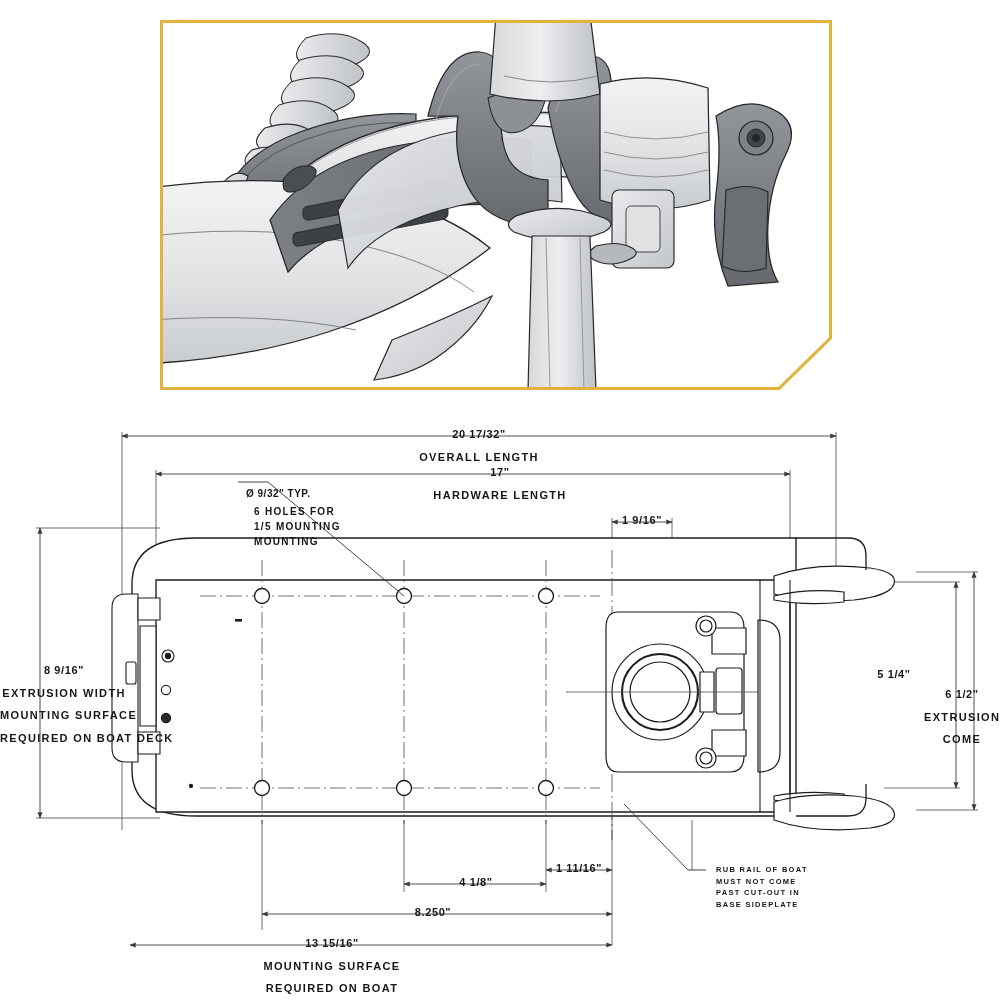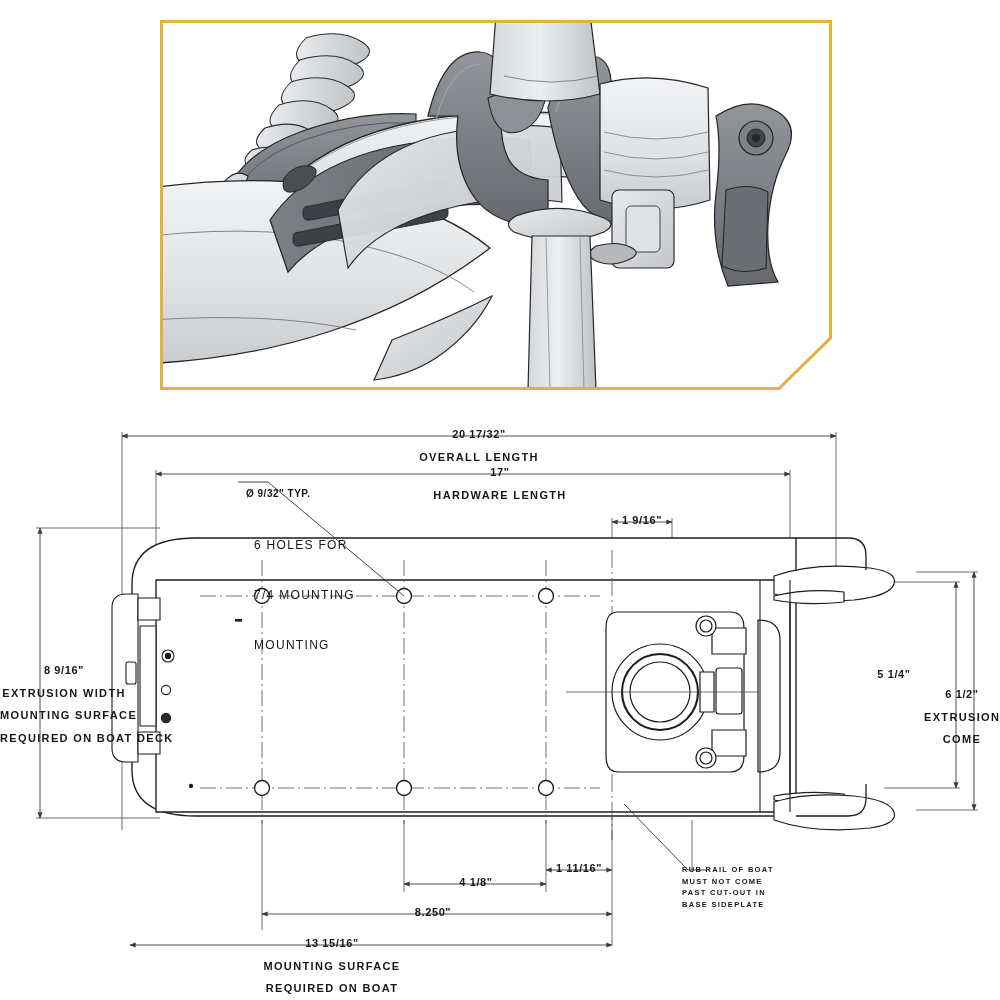--- a/index.html
+++ b/index.html
@@ -18,21 +18,21 @@
 
   
   .dim{position:absolute;text-align:center;line-height:1.42;
        font-family:"Liberation Sans",sans-serif;
        -webkit-font-smoothing:none;}
   .dim .v{font-size:11px;font-weight:bold;letter-spacing:0.6px;color:#161616;white-space:nowrap;}
   .dim .t{font-size:11px;font-weight:bold;letter-spacing:1.35px;color:#161616;white-space:nowrap;}
 
   .callout{position:absolute;text-align:left;line-height:1.5;}
   .callout .v{font-size:10px;font-weight:bold;letter-spacing:0.5px;color:#161616;white-space:nowrap;}
-  .callout .t{font-size:12px;font-weight:normal;letter-spacing:1.3px;color:#161616;white-space:nowrap;display:block;padding-left:8px;margin-top:32px;}
+  .callout .t{font-size:10px;font-weight:bold;letter-spacing:1.3px;color:#161616;white-space:nowrap;display:block;padding-left:8px;}
 
   .note{position:absolute;text-align:left;line-height:1.55;}
   .note .t{font-size:7.5px;font-weight:bold;letter-spacing:1.3px;color:#161616;white-space:nowrap;display:block;}
 </style>
 </head>
 <body>
 
 <div id="root">
 
   <div class="photo-panel">
@@ -346,25 +346,25 @@
     <div class="dim" style="left:252px;top:531px;width:160px;">
       <span class="v">13 15/16"</span>
       <span class="t">MOUNTING SURFACE</span>
       <span class="t">REQUIRED ON BOAT</span>
       <span class="t">RAIL</span>
     </div>
 
     <div class="callout" style="left:246px;top:80px;">
       <span class="v">Ø 9/32" TYP.</span>
       <span class="t">6 HOLES FOR</span>
-      <span class="t">7/4 MOUNTING</span>
+      <span class="t">1/5 MOUNTING</span>
       <span class="t">MOUNTING</span>
     </div>
 
-    <div class="note" style="left:682px;top:464px;">
+    <div class="note" style="left:716px;top:464px;">
       <span class="t">RUB RAIL OF BOAT</span>
       <span class="t">MUST NOT COME</span>
       <span class="t">PAST CUT-OUT IN</span>
       <span class="t">BASE SIDEPLATE</span>
     </div>
   </div>
 
 </div>
 
 </body></html>

